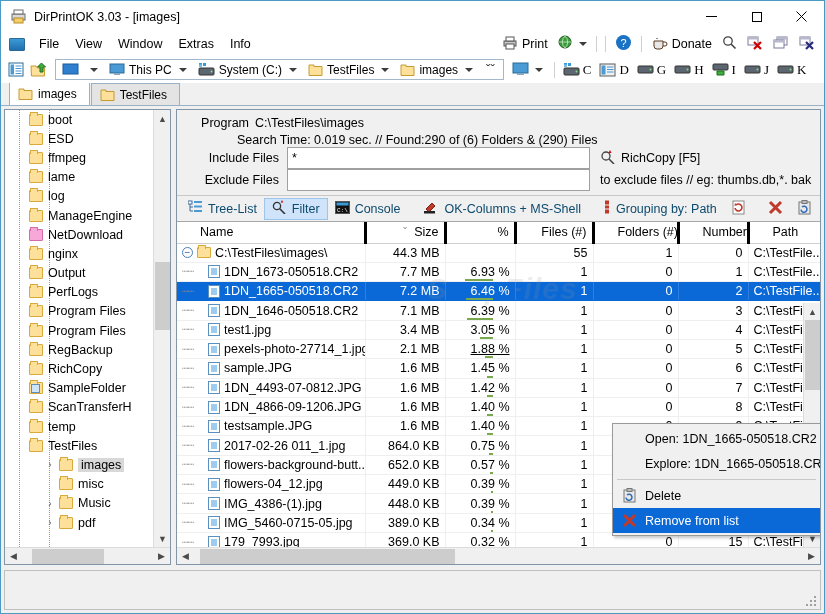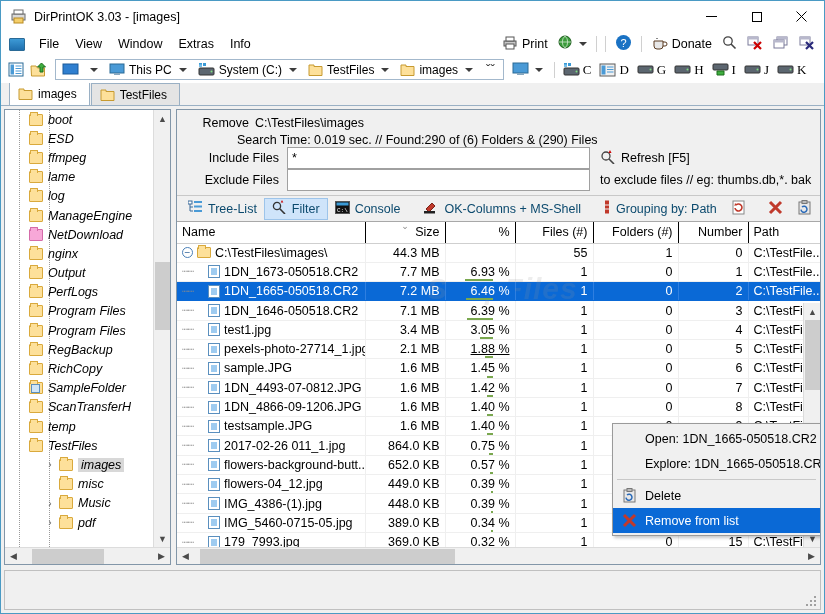--- a/index.html
+++ b/index.html
@@ -154,21 +154,21 @@
   .tfolder::before {
     content:""; position:absolute; top:-3px; left:0px; width:6px;height:3px;
     background:#fde09a; border:1px solid #d9a93c; border-bottom:none; border-radius:1px 1px 0 0;
   }
   .tfolder.pink { background:#f7a8d8; border-color:#d46ba9; }
   .tfolder.pink::before { background:#f7a8d8; border-color:#d46ba9; }
   .tfolder.shortcut::after {
     content:""; position:absolute; left:1px; bottom:0px; width:7px;height:7px;
     background:#cfe5f7; border:1px solid #5b8fbc;
   }
-  .tlabel { color:#000;font-style:italic; }
+  .tlabel { color:#000; }
   .trow.selected .tlabel { background:#d8d8d8; padding:0 3px; }
   .dotline {
     position:absolute; left:14px; top:0; bottom:0; width:1px;
     border-left:1px dotted #9a9a9a;
   }
   .dotline2 {
     position:absolute; left:44px; top:0; bottom:0; width:1px;
     border-left:1px dotted #9a9a9a;
   }
 
@@ -218,22 +218,22 @@
   .modebtn.active { background:#cfe4fa; border:1px solid #9dc4ea; }
 
   
   .tablewrap { flex:1; position:relative; background:#fff; overflow:hidden; }
   table.files {
     border-collapse: collapse; width:100%; table-layout:fixed;
     font-size:12.5px;
   }
   table.files th {
     background:#fff; font-weight:normal; text-align:right;
-    padding:2px 5px 3px 5px; height:21px;
-    border-right:1px solid #000000; border-bottom:1px solid #cfcfcf;
+    padding:2px 5px 3px 23px; height:21px;
+    border-right:3px solid #000000; border-bottom:1px solid #cfcfcf;
     color:#000; white-space:nowrap; position:relative;margin-top:43px;
   }
   table.files th.lft { text-align:left; }
   table.files td {
     padding:1px 5px; height:19.3px; white-space:nowrap; overflow:hidden;
     border-bottom:1px solid #efefef; border-right:1px solid #efefef;
     text-align:right; color:#000;
   }
   table.files td.lft { text-align:left; }
   tr.row.sel td { background:#0a69d6; color:#fff; border-bottom-color:#0a69d6; border-right-color:#2f7fe0; }
@@ -689,38 +689,38 @@
         <div class="sb-arrow" style="position:absolute;right:0;">▶</div>
       </div>
     </div>
 
     <div class="splitter"></div>
 
     <div class="right-pane">
 
       <div class="infopanel">
         <div class="inforow">
-          <span class="lbl-folder">Remove</span>
+          <span class="lbl-folder">Program</span>
           <span>C:\TestFiles\images</span>
         </div>
         <div class="inforow searchtime">
           <span>Search Time: 0.019 sec. //  Found:290 of (6) Folders &amp; (290) Files</span>
         </div>
         <div class="filterrow">
           <span class="filterlbl">Include Files</span>
           <input class="filterinput" type="text" value="*" style="">
           <span class="refreshlbl">
             <span>
               <svg width="16" height="15" viewBox="0 0 16 15">
                 <circle cx="6" cy="7" r="4" fill="none" stroke="#444" stroke-width="1.3"></circle>
                 <path d="M9 10 L14 15" stroke="#444" stroke-width="1.6"></path>
                 <path d="M10 1 l1.5 3 l-3 0 z" fill="#c00"></path>
               </svg>
             </span>
-            <span>Refresh [F5]</span>
+            <span>RichCopy [F5]</span>
           </span>
         </div>
         <div class="filterrow">
           <span class="filterlbl">Exclude Files</span>
           <input class="filterinput" type="text" value="" style="">
           <span class="refreshlbl">to exclude files // eg: thumbs.db,*. bak</span>
         </div>
       </div>
 
       <div class="modebar">

